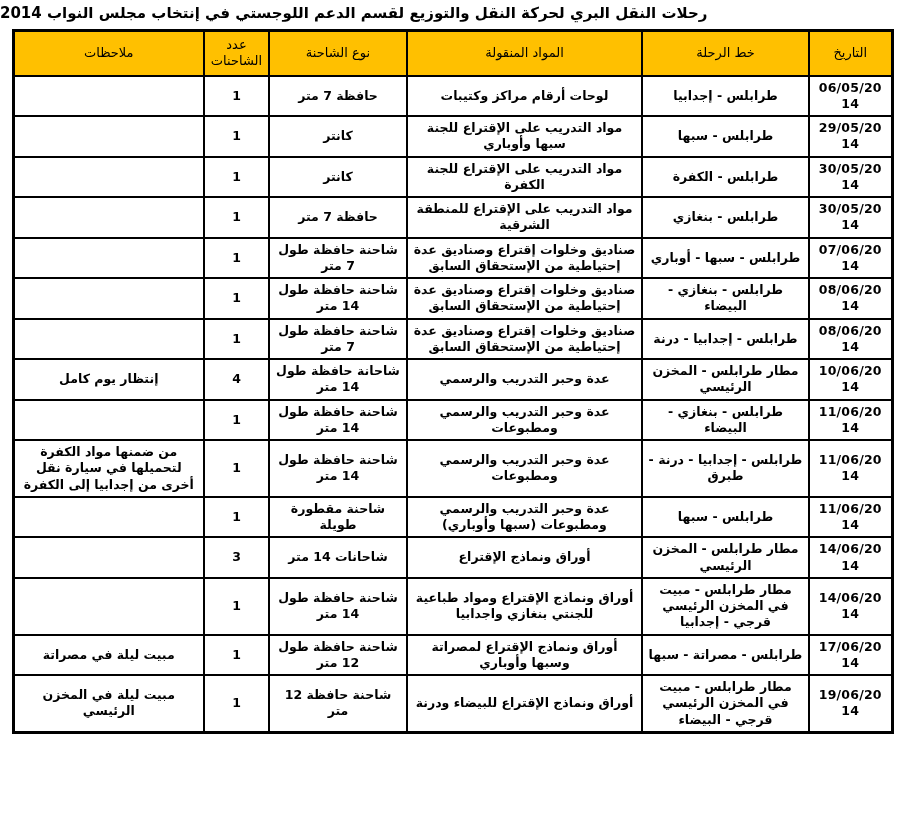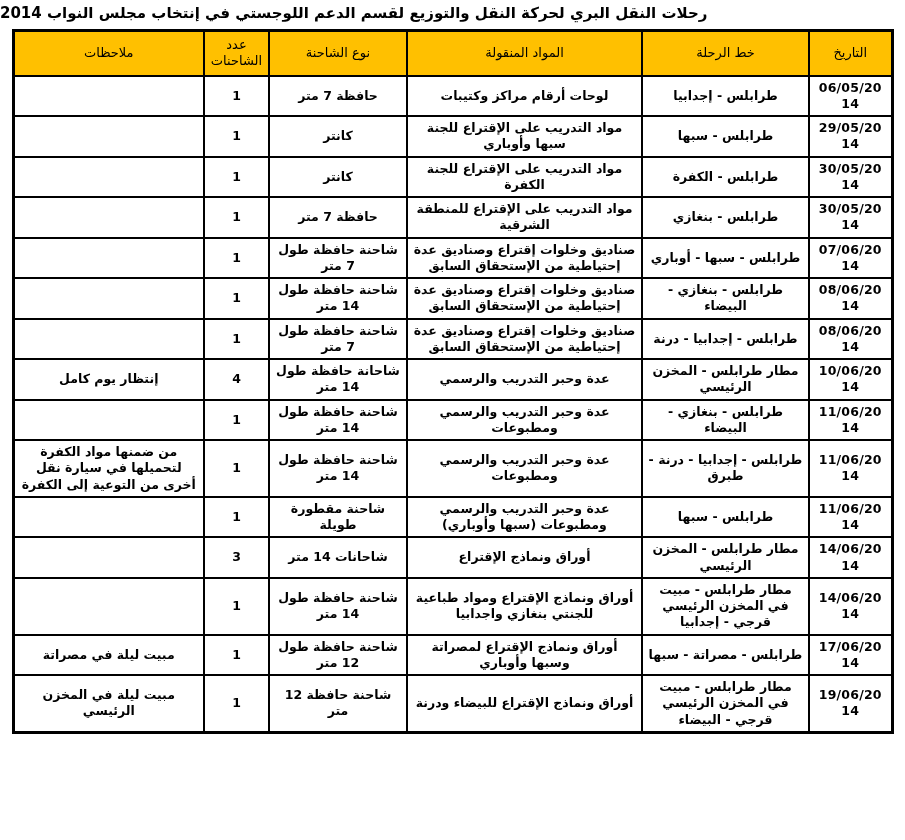--- a/index.html
+++ b/index.html
@@ -164,21 +164,21 @@
           <td class="col-truck">شاحنة حافظة طول 14 متر</td>
           <td class="col-count">1</td>
           <td class="col-notes"></td>
         </tr>
         <tr>
           <td class="col-date">11/06/2014</td>
           <td class="col-route">طرابلس - إجدابيا - درنة - طبرق</td>
           <td class="col-materials">عدة وحبر التدريب والرسمي ومطبوعات</td>
           <td class="col-truck">شاحنة حافظة طول 14 متر</td>
           <td class="col-count">1</td>
-          <td class="col-notes">من ضمنها مواد الكفرة لتحميلها في سيارة نقل أخرى من التوعية إلى الكفرة</td>
+          <td class="col-notes">من ضمنها مواد الكفرة لتحميلها في سيارة نقل أخرى من إجدابيا إلى الكفرة</td>
         </tr>
         <tr>
           <td class="col-date">11/06/2014</td>
           <td class="col-route">طرابلس - سبها</td>
           <td class="col-materials">عدة وحبر التدريب والرسمي ومطبوعات (سبها وأوباري)</td>
           <td class="col-truck">شاحنة مقطورة طويلة</td>
           <td class="col-count">1</td>
           <td class="col-notes"></td>
         </tr>
         <tr>

